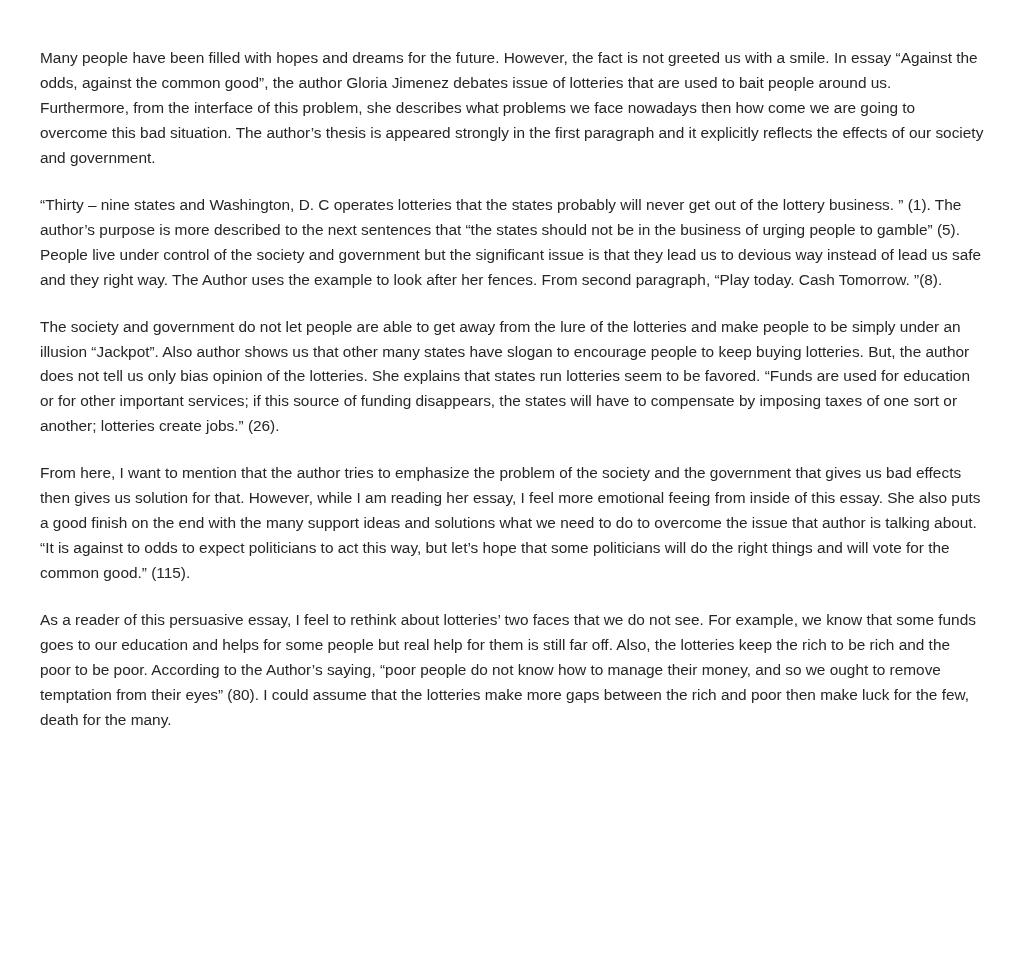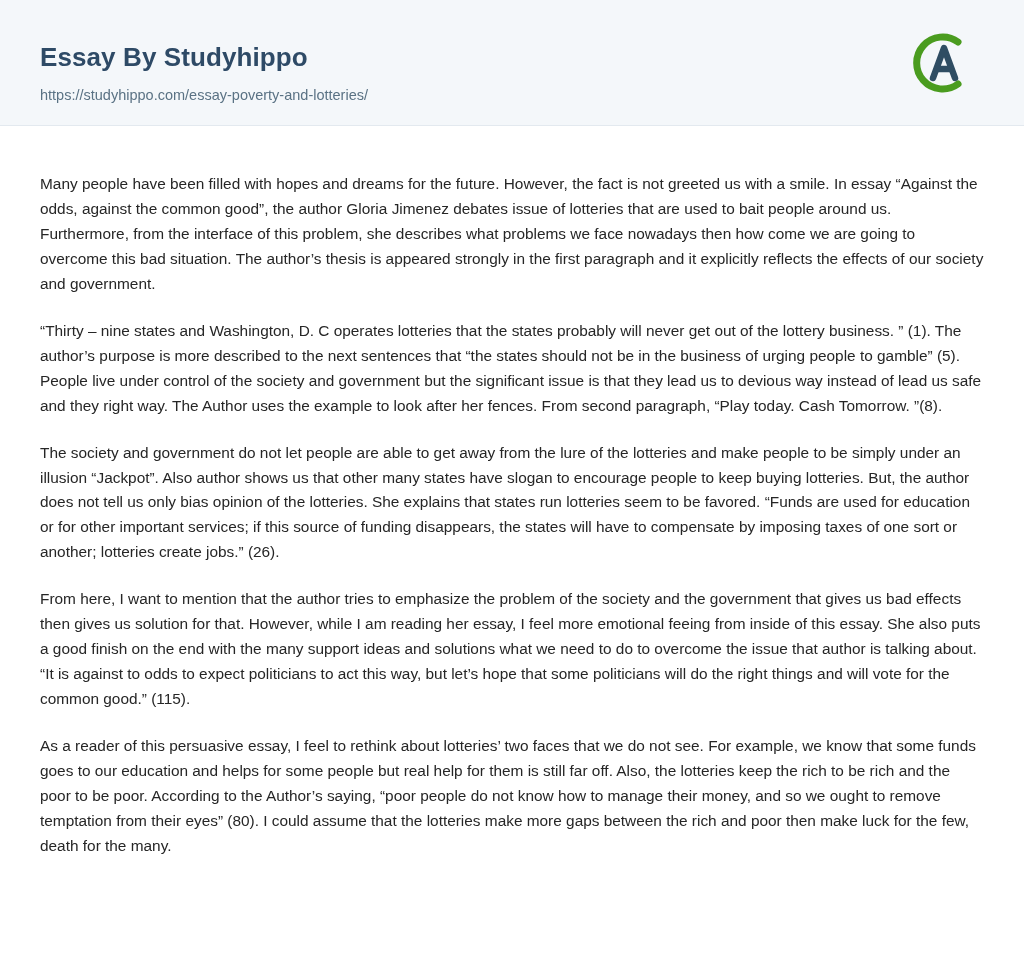--- a/index.html
+++ b/index.html
@@ -65,31 +65,20 @@
     color: #262626;
     margin: 16px 0 22px 0;
     text-align: left;
   }
 </style>
 </head>
 <body>
 
 <div class="page">
 
-  <div class="header">
-    <div class="brand">Essay By Studyhippo</div>
-    <a class="site-url" href="#">https://studyhippo.com/essay-poverty-and-lotteries/</a>
-    <span class="logo">
-      <svg width="70" height="70" viewBox="0 0 70 70" aria-hidden="true">
-        <path d="M52 14 A26 26 0 1 0 52 56" fill="none" stroke="#4a9c1f" stroke-width="7" stroke-linecap="round"></path>
-        <path d="M27 50 L38 20 L49 50" fill="none" stroke="#2f4d63" stroke-width="6.5" stroke-linejoin="round" stroke-linecap="round"></path>
-        <path d="M31.5 41 L44.5 41" fill="none" stroke="#2f4d63" stroke-width="6.5" stroke-linecap="round"></path>
-      </svg>
-    </span>
-  </div>
 
   <div class="article">
     <p class="para">Many people have been filled with hopes and dreams for the future. However, the fact is not greeted us with a smile. In essay “Against the odds, against the common good”, the author Gloria Jimenez debates issue of lotteries that are used to bait people around us. Furthermore, from the interface of this problem, she describes what problems we face nowadays then how come we are going to overcome this bad situation. The author’s thesis is appeared strongly in the first paragraph and it explicitly reflects the effects of our society and government.</p>
     <p class="para">“Thirty – nine states and Washington, D. C operates lotteries that the states probably will never get out of the lottery business. ” (1). The author’s purpose is more described to the next sentences that “the states should not be in the business of urging people to gamble” (5). People live under control of the society and government but the significant issue is that they lead us to devious way instead of lead us safe and they right way. The Author uses the example to look after her fences. From second paragraph, “Play today. Cash Tomorrow. ”(8).</p>
     <p class="para">The society and government do not let people are able to get away from the lure of the lotteries and make people to be simply under an illusion “Jackpot”. Also author shows us that other many states have slogan to encourage people to keep buying lotteries. But, the author does not tell us only bias opinion of the lotteries. She explains that states run lotteries seem to be favored. “Funds are used for education or for other important services; if this source of funding disappears, the states will have to compensate by imposing taxes of one sort or another; lotteries create jobs.” (26).</p>
     <p class="para">From here, I want to mention that the author tries to emphasize the problem of the society and the government that gives us bad effects then gives us solution for that. However, while I am reading her essay, I feel more emotional feeing from inside of this essay. She also puts a good finish on the end with the many support ideas and solutions what we need to do to overcome the issue that author is talking about. “It is against to odds to expect politicians to act this way, but let’s hope that some politicians will do the right things and will vote for the common good.” (115).</p>
     <p class="para">As a reader of this persuasive essay, I feel to rethink about lotteries’ two faces that we do not see. For example, we know that some funds goes to our education and helps for some people but real help for them is still far off. Also, the lotteries keep the rich to be rich and the poor to be poor. According to the Author’s saying, “poor people do not know how to manage their money, and so we ought to remove temptation from their eyes” (80). I could assume that the lotteries make more gaps between the rich and poor then make luck for the few, death for the many.</p>
   </div>
 
 </div>

